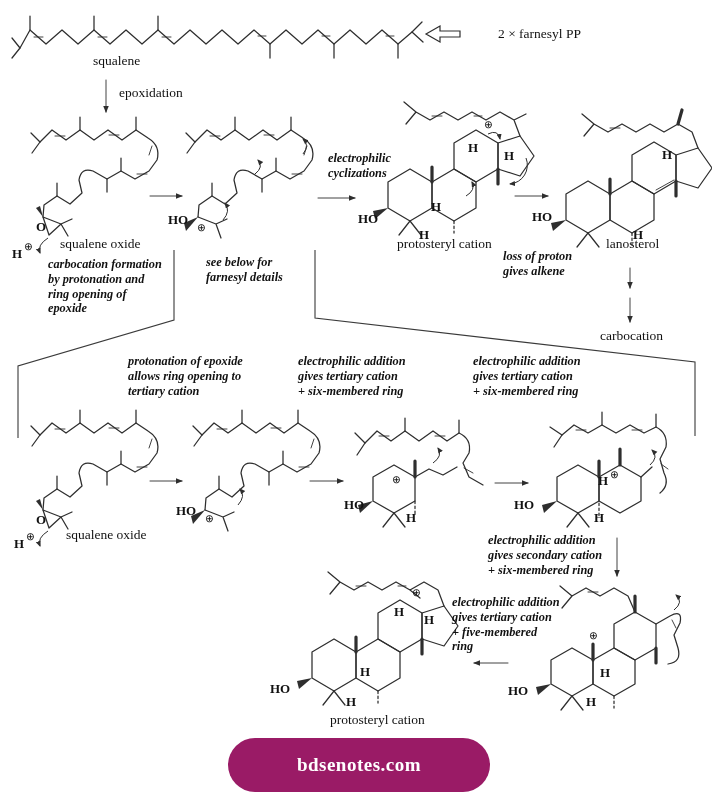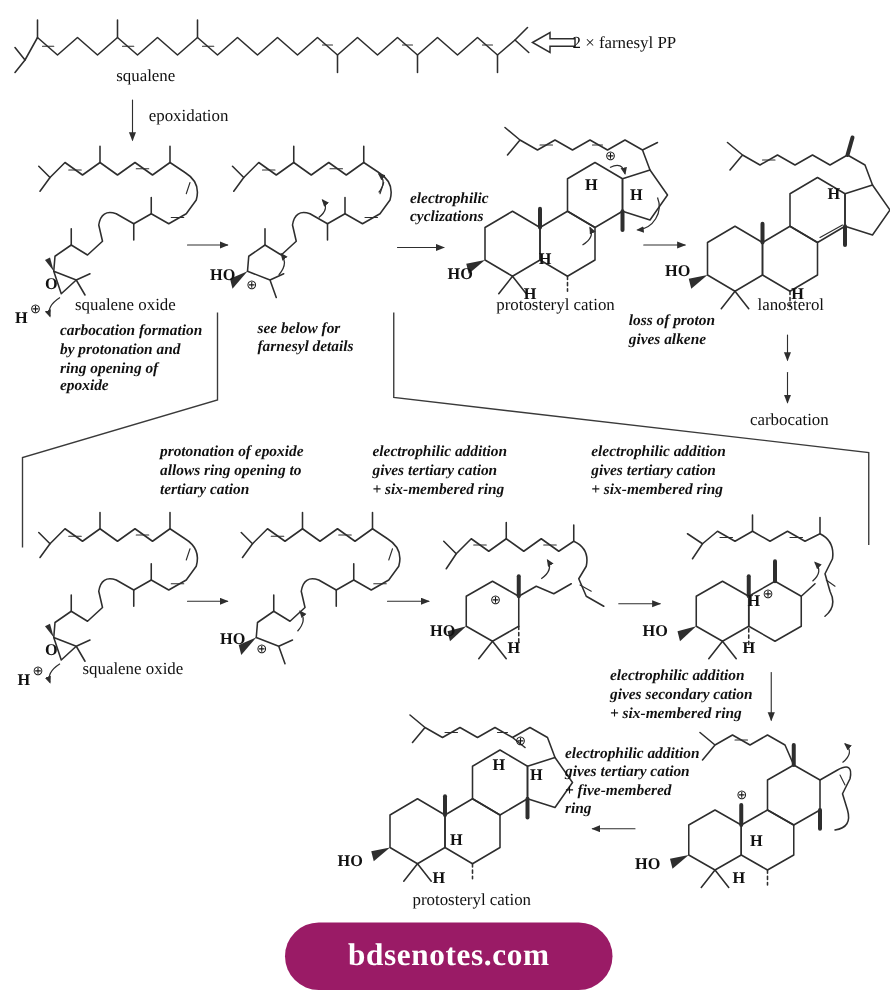--- a/index.html
+++ b/index.html
@@ -13,21 +13,21 @@
   .wedge{fill:#2e2e2e;stroke:none;}
   .carrow{fill:none;stroke:#2e2e2e;stroke-width:1;}
   .conn{fill:none;stroke:#3a3a3a;stroke-width:1.1;}
   .lbl{position:absolute;font-size:13.5px;white-space:pre;color:#111;}
   .ann{position:absolute;font-style:italic;font-weight:600;font-size:12.3px;line-height:1.2;
        white-space:pre-line;color:#111;}
   .atom{position:absolute;font-weight:700;font-size:13px;color:#111;}
   .plus{position:absolute;font-size:10.5px;color:#111;}
   #banner{position:absolute;left:228px;top:738px;width:262px;height:54px;border-radius:27px;
           background:#9a1b66;display:flex;align-items:center;justify-content:center;}
-  #banner span{color:#ffffff;font-weight:700;font-size:25px;letter-spacing:0.5px;}
+  #banner span{color:#ffffff;font-weight:700;font-size:19px;letter-spacing:0.5px;}
 </style>
 </head>
 <body>
 
 <div id="page">
 
   <svg width="0" height="0">
     <defs>
       <marker id="ah" markerWidth="9" markerHeight="8" refX="7" refY="3.2" orient="auto">
         <path d="M0,0 L8,3.2 L0,6.4 Z" fill="#2e2e2e"></path>
@@ -199,21 +199,21 @@
     <path class="bond bold" d="M99,52 L99,36"></path>
     <path class="bond bold" d="M120,88 L120,103"></path>
     <path class="bond dash" d="M78,136 L78,148"></path>
     <path class="bond" d="M99,52 L92,36 L78,28 L64,36 L50,28 L36,36 M36,36 L24,26 M36,36 L26,48"></path>
     <path class="bond" d="M120,64 L134,56 Q147,49 144,63 L138,75 L142,88 Q146,102 132,104"></path>
     <path class="bond thin" d="M52,32 L62,32 M136,60 L140,68"></path>
     <path class="carrow" d="M138,50 Q148,42 140,35" marker-end="url(#ahs)"></path>
   </svg>
 
   <div class="lbl" style="left:93px;top:53px">squalene</div>
-  <div class="lbl" style="left:458px;top:26px">2 × farnesyl PP</div>
+  <div class="lbl" style="left:498px;top:26px">2 × farnesyl PP</div>
   <div class="lbl" style="left:119px;top:85px">epoxidation</div>
 
   <div class="ann" style="left:328px;top:151px">electrophilic
 cyclizations</div>
   <div class="ann" style="left:206px;top:255px">see below for
 farnesyl details</div>
   <div class="ann" style="left:48px;top:257px">carbocation formation
 by protonation and
 ring opening of
 epoxide</div>

